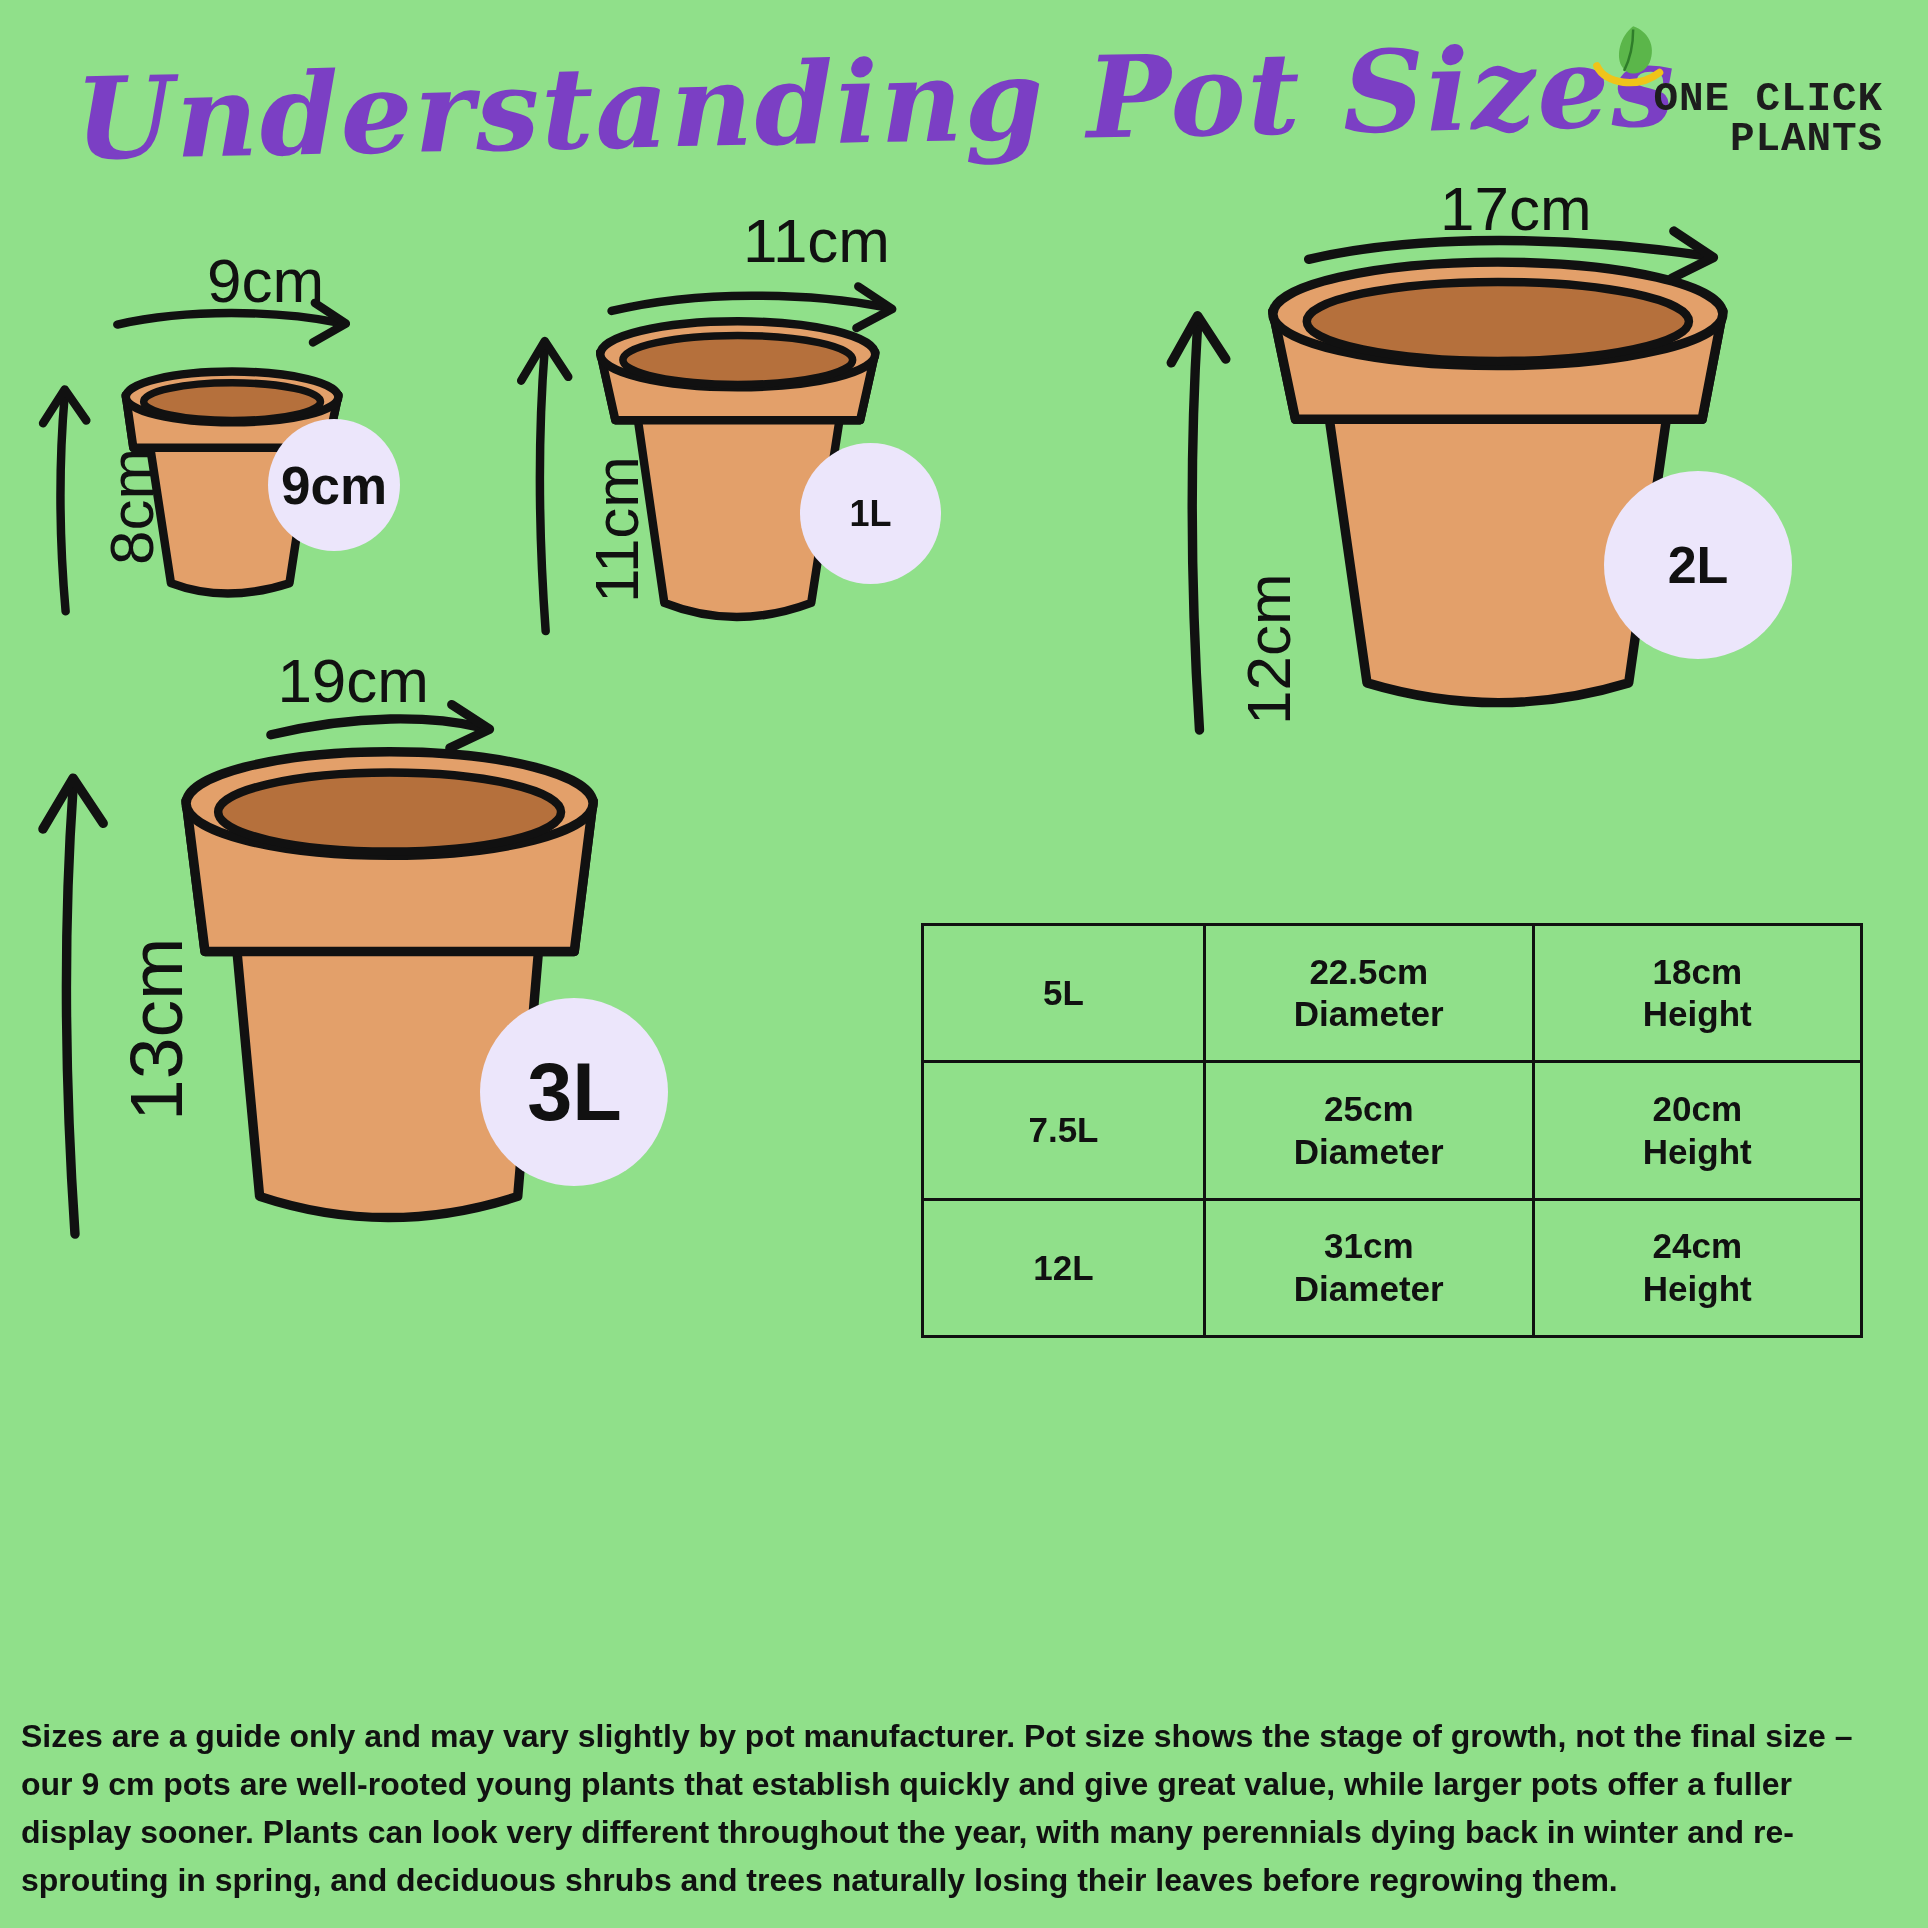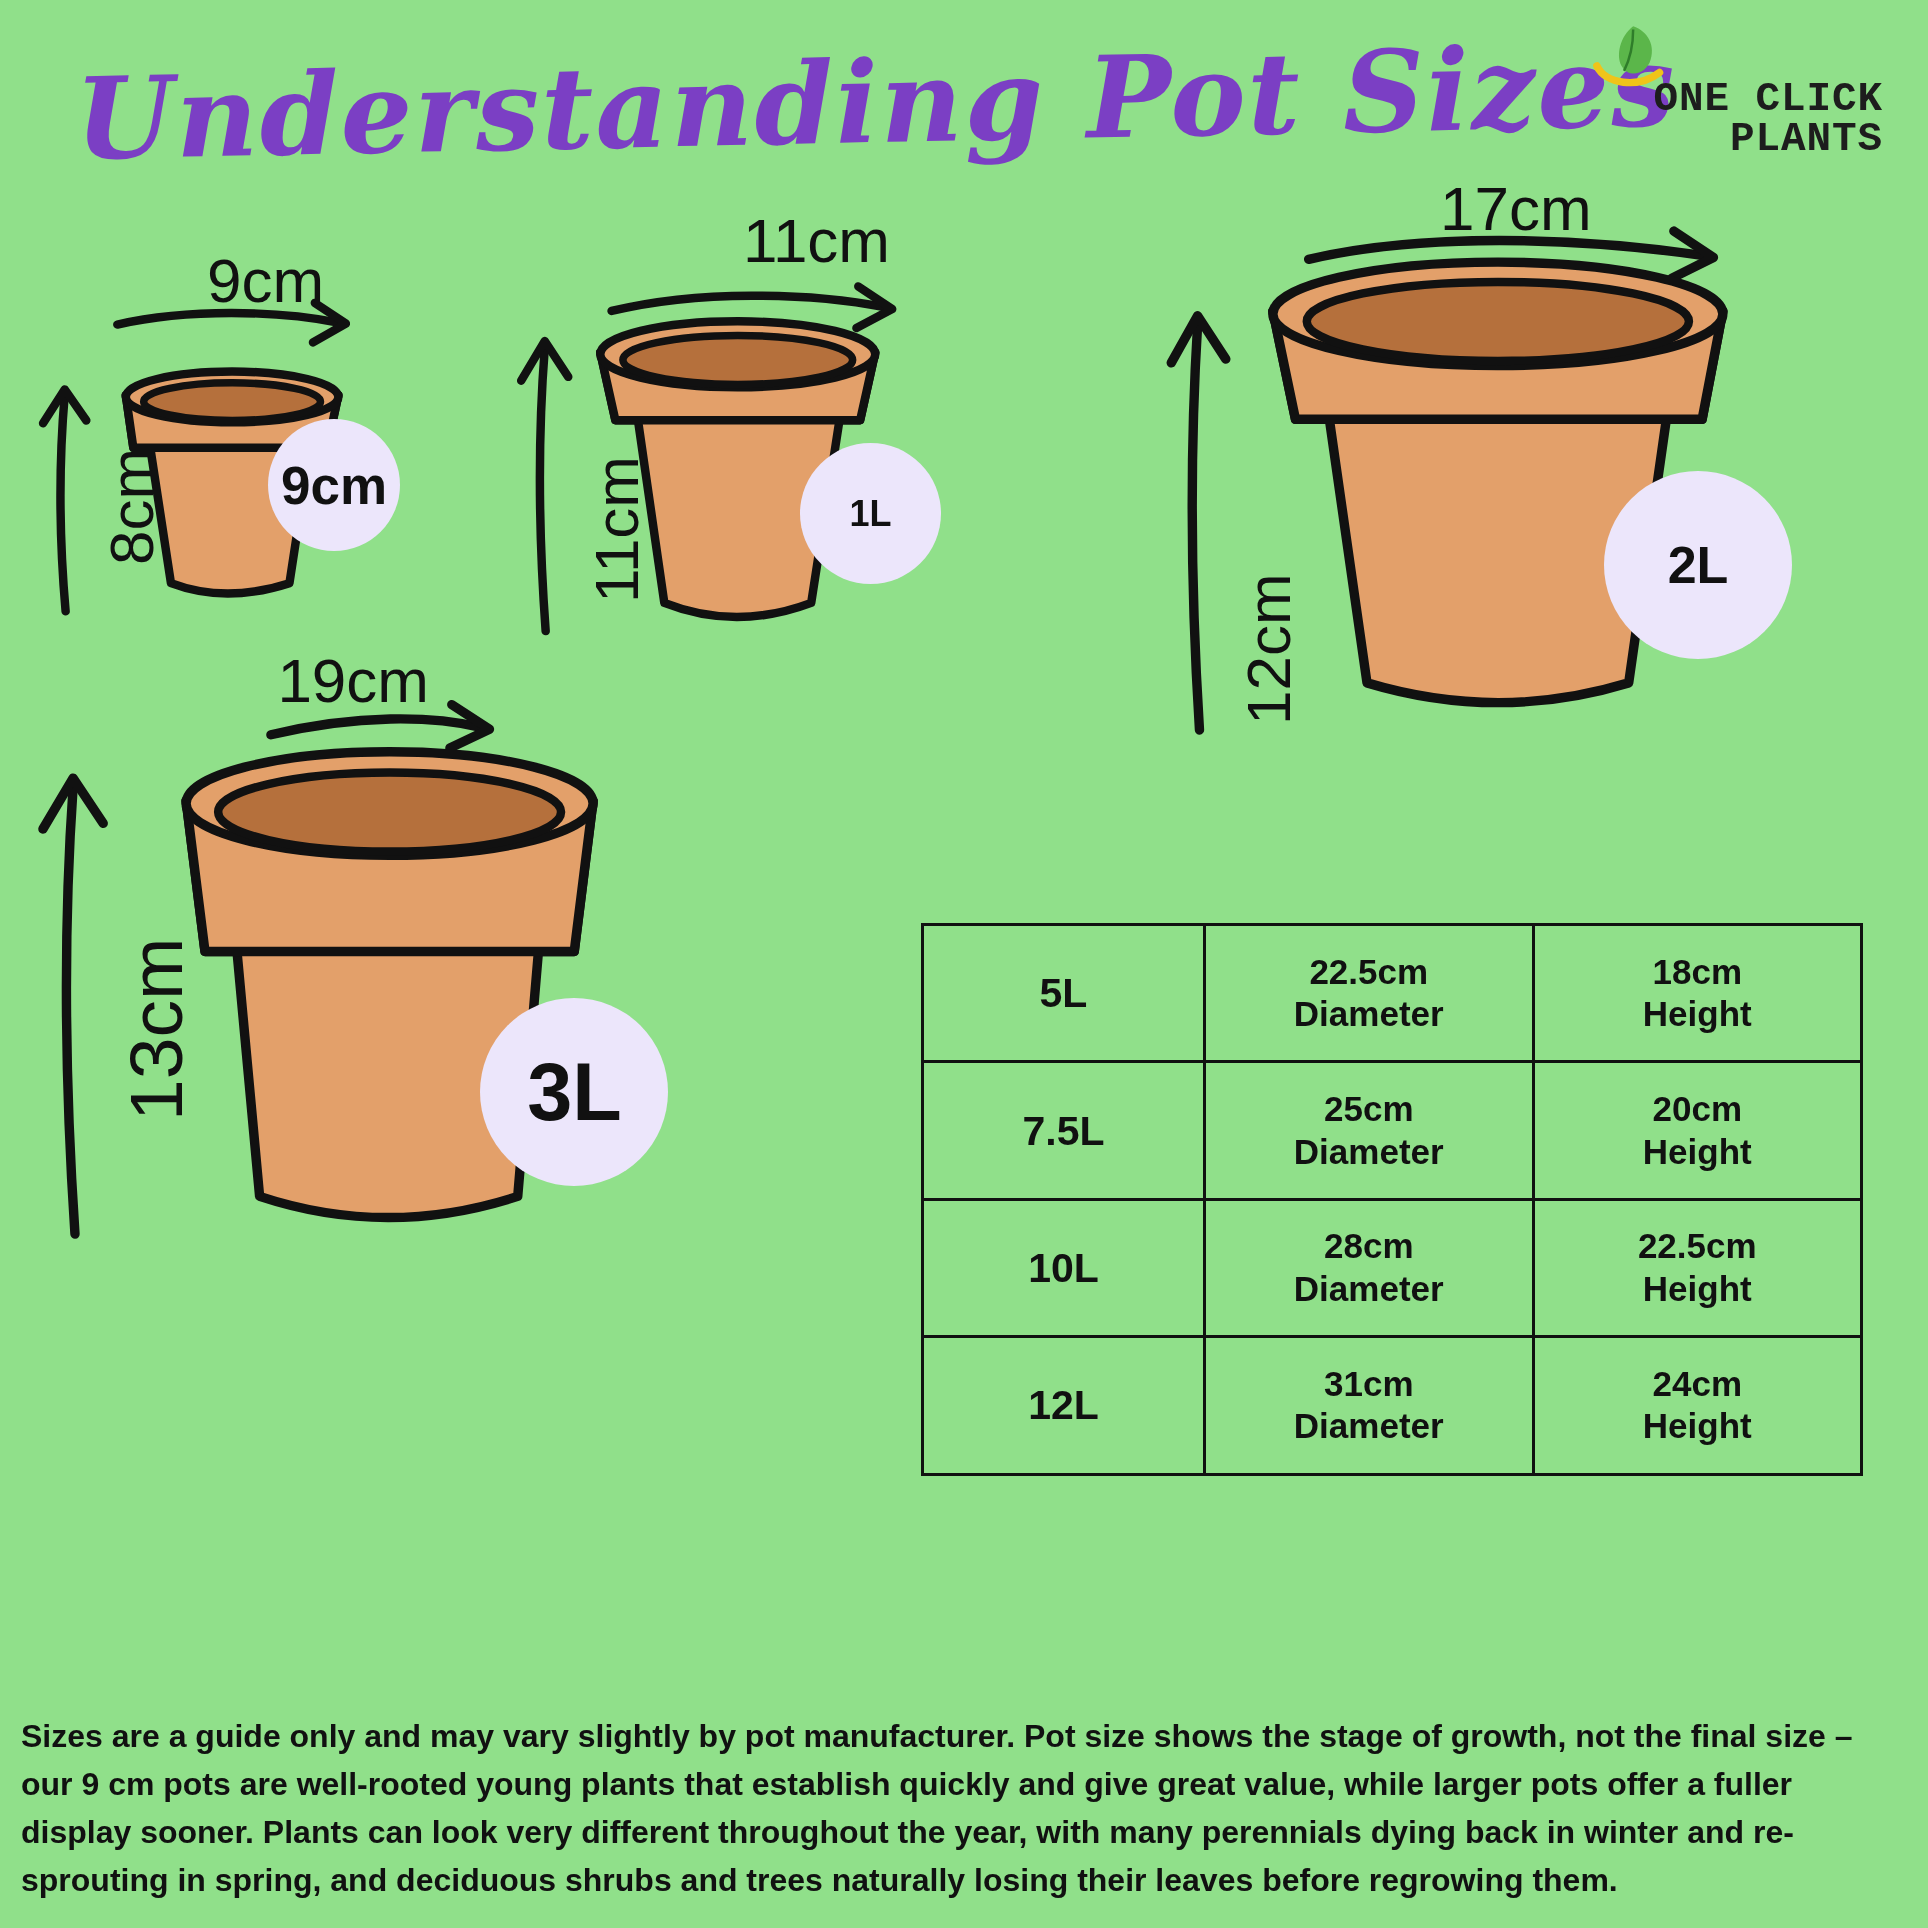--- a/index.html
+++ b/index.html
@@ -83,21 +83,21 @@
   }
   #size-table td {
     border: 3.8px solid #111;
     text-align: center;
     font-weight: 700;
     font-size: 35px;
     line-height: 1.22;
     padding: 24.5px 5.6px;
     color: #111;
   }
-  #size-table td.vol { font-size: 41px; width: 282px; margin-left: 24px; }
+  #size-table td.vol { font-size: 35px; width: 282px; margin-left: 24px; }
 
   
   #footer {
     position: absolute;
     left: 21px; right: 21px;
     bottom: 24.5px;
     font-weight: 700;
     font-size: 32px;
     line-height: 1.5;
     color: #111;
@@ -197,27 +197,20 @@
 Height</td>
     </tr>
     <tr>
       <td class="vol">7.5L</td>
       <td style="white-space:pre-line;">25cm
 Diameter</td>
       <td style="white-space:pre-line;">20cm
 Height</td>
     </tr>
     <tr>
-      <td class="vol">10L</td>
-      <td style="white-space:pre-line;">28cm
-Diameter</td>
-      <td style="white-space:pre-line;">22.5cm
-Height</td>
-    </tr>
-    <tr>
       <td class="vol">12L</td>
       <td style="white-space:pre-line;">31cm
 Diameter</td>
       <td style="white-space:pre-line;">24cm
 Height</td>
     </tr>
   </tbody>
 </table>
 
 <div id="footer">Sizes are a guide only and may vary slightly by pot manufacturer. Pot size shows the stage of growth, not the final size – our 9 cm pots are well-rooted young plants that establish quickly and give great value, while larger pots offer a fuller display sooner. Plants can look very different throughout the year, with many perennials dying back in winter and re-sprouting in spring, and deciduous shrubs and trees naturally losing their leaves before regrowing them.</div>

